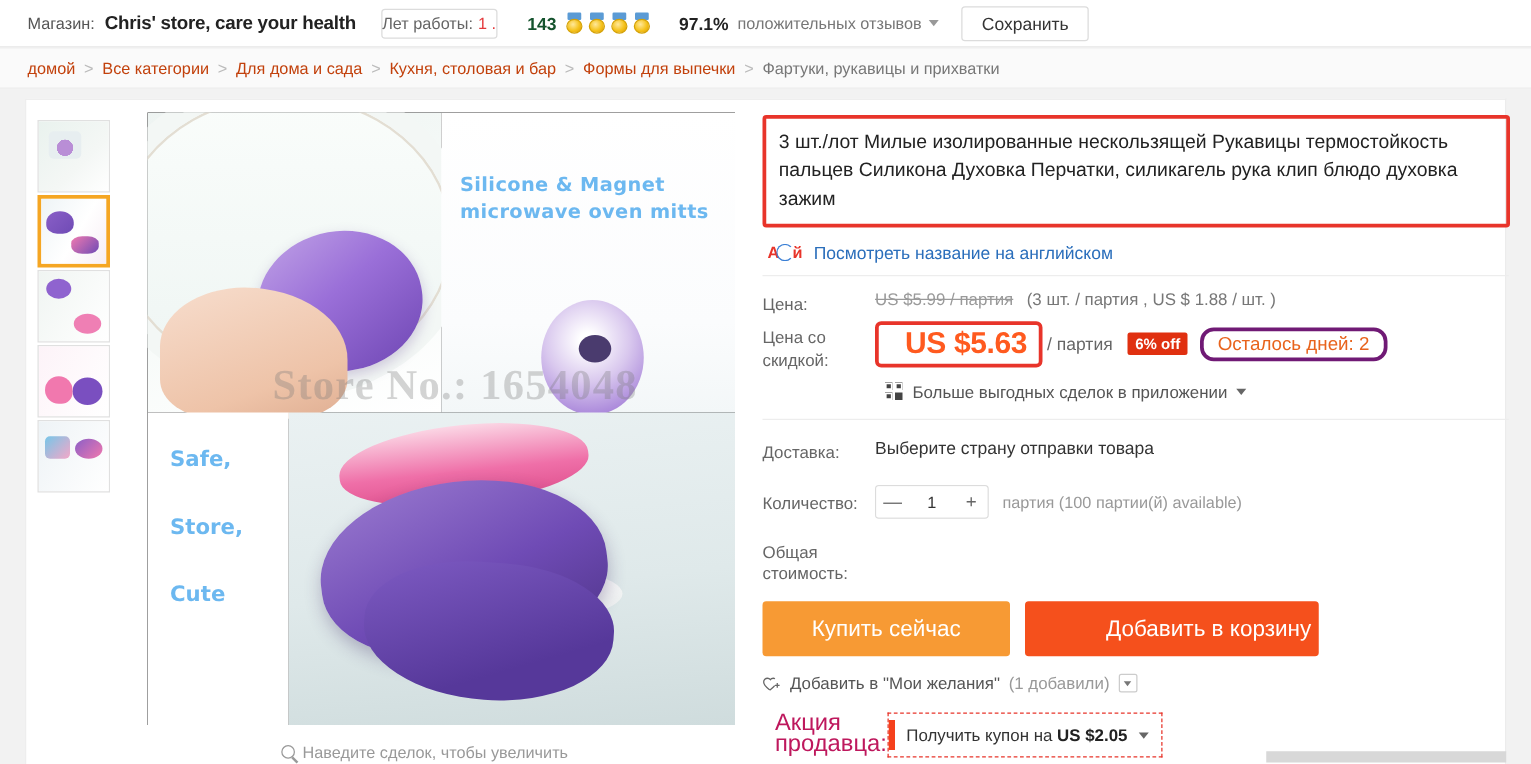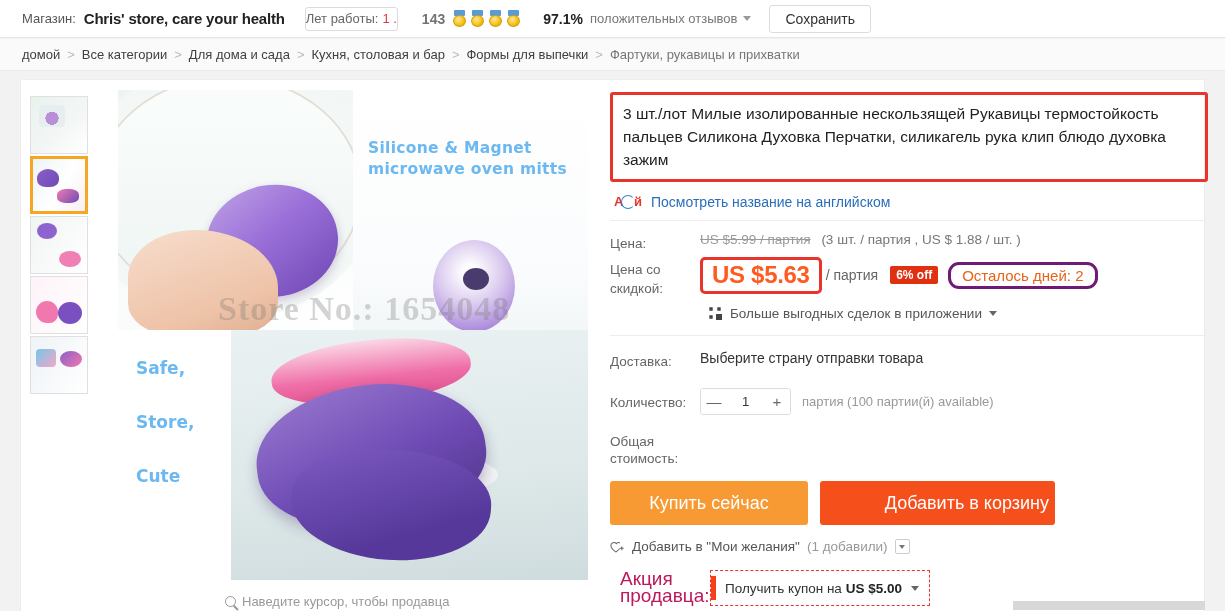--- a/index.html
+++ b/index.html
@@ -30,21 +30,21 @@
   }
   .years-badge {
     border: 1px solid #dcdcdc; border-radius: 3px;
     background: #fff;
     height: 24px; padding: 0 0;
     display: flex; align-items: center;
     font-size: 13px; color: #666; margin-right: 24px;
   }
   .years-badge .yrs-num { color: #e4393c; margin-left: 4px; }
   .fb-count {
-    font-size: 14px; font-weight: bold; color: #737373; margin-right: 7px;
+    font-size: 14px; font-weight: bold; color: #14532d; margin-right: 7px;
   }
   .medals { display: flex; gap: 3px; margin-right: 22px; }
   .medal {
     width: 15px; height: 17px; position: relative; display: inline-block;
   }
   .medal .ribbon {
     position: absolute; top: 0; left: 2px; width: 11px; height: 6px;
     background: #5b9bd5; border-radius: 1px;
   }
   .medal .disc {
@@ -72,21 +72,21 @@
 
   
   .breadcrumb {
     position: absolute; left: 0; top: 39px;
     width: 1225px; height: 32px;
     background: #fafafa; border-bottom: 1px solid #ececec;
     display: flex; align-items: center;
     padding-left: 22px;
     font-size: 13px; color: #999;
   }
-  .breadcrumb a { color: #404040; text-decoration: none; }
+  .breadcrumb a { color: #c2410c; text-decoration: none; }
   .breadcrumb .crumb-sep { margin: 0 7px; color: #bbb; }
   .breadcrumb .crumb-last { color: #777; }
 
   
   .panel {
     position: absolute; left: 20px; top: 79px;
     width: 1185px; height: 540px;
     background: #fff;
     border: 1px solid #eee;
     border-bottom: none;
@@ -270,21 +270,21 @@
   }
   .rval { font-size:13.5px; color:#444; }
   .price-old {
     color:#9a9a9a; text-decoration: line-through; font-size:13.5px;
   }
   .price-note { color:#777; font-size:13.5px; margin-left:7px;}
 
   .discount-row { display:flex; align-items:center; position:relative; height:34px; }
   .price-big-box {
     border:3px solid #e8342a; border-radius:5px;
-    background:#fff; padding: 1px 9px 2px 9px;
+    background:#fff; padding: 1px 9px 2px 21px;
     position:relative; z-index:3;
   }
   .price-big {
     color:#ff5a1f; font-size:24px; font-weight:bold; letter-spacing:-.3px;
     font-family:"Liberation Sans", sans-serif;
   }
   .per-lot { font-size:14px; color:#666; margin-left:4px; }
   .off-badge {
     background:#e03010; color:#fff; font-size:12px; font-weight:bold;
     padding:2px 6px; border-radius:2px; margin-left:12px;
@@ -475,21 +475,21 @@
   <div class="img-q4">
     <div class="pinkband"></div>
     <div class="plate2"></div>
     <div class="purple1"></div>
     <div class="purple2"></div>
   </div>
 </div>
 
 <div class="hover-hint">
   <span class="mag"></span>
-  <span>Наведите курсор, чтобы продавца</span>
+  <span>Наведите сделок, чтобы увеличить</span>
 </div>
 
 <div class="info">
 
   <div class="title-box">3 шт./лот Милые изолированные нескользящей Рукавицы термостойкость пальцев Силикона Духовка Перчатки, силикагель рука клип блюдо духовка зажим</div>
 
   <div class="translate-row">
     <span class="tr-icon">
       <span class="a1">A</span>
         <span class="ring"></span>
@@ -575,21 +575,21 @@
           <i></i>
         </span>
     </div>
 
     <div class="promo-sec">
       <div class="promo-label">Акция продавца:</div>
       <div class="coupon-box">
         <span class="coupon-bar"></span>
         <span class="coupon-text">
           <span>Получить купон на</span>
-          <b>US $5.00</b>
+          <b>US $2.05</b>
         </span>
         <span class="caret-dk"></span>
       </div>
     </div>
   </div>
 </div>
 
 <div class="bottom-scroll"></div>
 
 </body></html>

